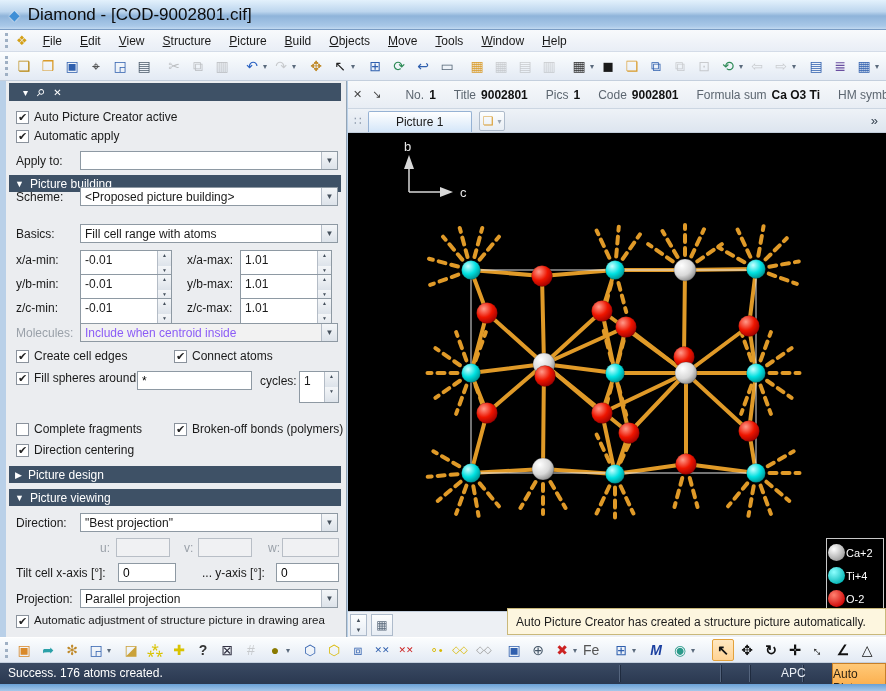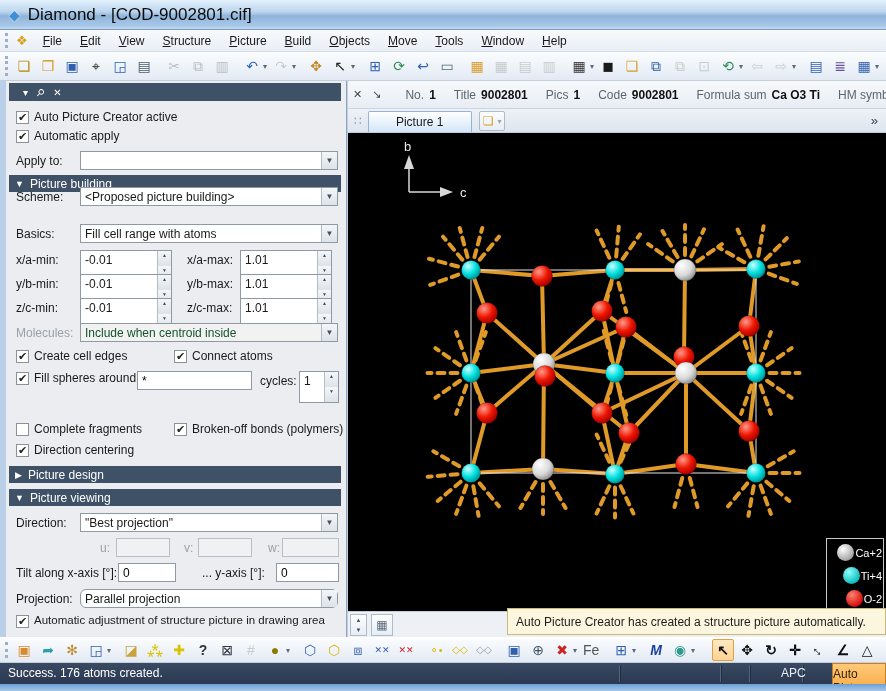--- a/index.html
+++ b/index.html
@@ -50,21 +50,21 @@
   .plabel{position:absolute;top:3px;font-size:12px;white-space:nowrap;}
   .plabel.dis{color:#9aa1a9;}
   .cb{position:absolute;display:flex;align-items:flex-start;cursor:default;}
   .cb .box{width:13px;height:13px;background:#fff;border:1px solid #8a929c;margin:1px 5px 0 0;
     font-size:11px;line-height:11px;text-align:center;color:#222;flex:0 0 13px;}
   .combo{position:absolute;height:19px;background:#fff;border:1px solid #8e99a3;display:flex;}
   .combo .val{flex:1;padding:2px 4px;white-space:nowrap;overflow:hidden;}
   .combo .btn{width:16px;background:linear-gradient(#f4f6f8,#dde3ea);border-left:1px solid #b4bcc6;
     text-align:center;font-size:8px;color:#45505c;line-height:17px;}
   .combo.dis{background:#f2f2f2;color:#9aa1a9;}
-  .combo.dis .val{color:#14532d;}
+  .combo.dis .val{color:#8b5cf6;}
   .ibox{position:absolute;height:19px;background:#fff;border:1px solid #8e99a3;padding:2px 4px;
     font-family:"Liberation Sans",sans-serif;font-size:12px;}
   .ibox.dis{background:#f0f1f3;border-color:#b8bec6;}
   .spin{position:absolute;height:32px;border:1px solid #8e99a3;background:#fff;display:flex;}
   .spin .sval{flex:1;padding:2px 4px;}
   .spin .sbtns{width:14px;display:flex;flex-direction:column;border-left:1px solid #b4bcc6;}
   .spin .sbtns div{flex:1;background:linear-gradient(#f4f6f8,#dde3ea);font-size:5px;color:#45505c;
     text-align:center;line-height:8px;}
   
   .right-area{position:absolute;left:348px;top:0;right:0;height:556px;background:#eef1f5;}
@@ -84,21 +84,21 @@
     border-radius:2px 2px 0 0;}
   .tab-new{height:20px;margin:0 0 1px 7px;display:flex;align-items:center;border:1px solid #aebbcb;
     background:linear-gradient(#fdfefe,#e7edf4);border-radius:2px;padding:0 3px;}
   .tab-new .g{color:#d99b2a;font-size:12px;}
   .tab-new .c{font-size:8px;color:#9aa5b2;margin-left:4px;}
   .tab-overflow{margin-left:auto;margin-right:8px;margin-bottom:4px;color:#33404e;font-size:13px;}
   .canvas{position:absolute;top:52px;left:0;right:0;height:478px;background:#000;overflow:hidden;}
   .canvas svg{position:absolute;left:0;top:0;}
   .legend{position:absolute;right:2px;top:405px;width:58px;border:1px solid #c8c8c8;
     background:#000;padding:2px 1px;}
-  .legend .lrow{display:flex;align-items:center;height:23px;justify-content:flex-end;}
+  .legend .lrow{display:flex;align-items:center;height:23px;}
   .legend .lsph{width:17px;height:17px;border-radius:50%;flex:0 0 17px;}
   .legend .ltxt{color:#fff;font-size:11px;margin-left:1px;}
   .canvas-strip{position:absolute;top:530px;left:0;right:0;height:26px;background:#edf0f4;
     border-top:1px solid #c2cddb;display:flex;align-items:center;}
   .strip-spin{width:17px;height:22px;display:flex;flex-direction:column;border:1px solid #aebbcb;
     background:linear-gradient(#fdfefe,#e7edf4);margin-left:2px;}
   .strip-spin div{flex:1;font-size:6px;text-align:center;color:#45505c;line-height:10px;}
   .strip-btn{width:22px;height:22px;border:1px solid #aebbcb;background:linear-gradient(#fdfefe,#e7edf4);
     margin-left:4px;text-align:center;line-height:20px;font-size:12px;color:#5a6a7c;}
   
@@ -498,29 +498,29 @@
       <div class="prow" style="top:457px;">
         <span class="plabel dis" style="left:94px;">u:</span>
         <input class="ibox dis" style="left: 110px; width: 54px;" value="">
         <span class="plabel dis" style="left:178px;">v:</span>
         <input class="ibox dis" style="left: 192px; width: 54px;" value="">
         <span class="plabel dis" style="left:262px;">w:</span>
         <input class="ibox dis" style="left: 276px; width: 57px;" value="">
       </div>
 
       <div class="prow" style="top:482px;">
-        <span class="plabel" style="left:10px;">Tilt along x-axis [°]:</span>
+        <span class="plabel" style="left:10px;">Tilt cell x-axis [°]:</span>
         <input class="ibox" style="left: 112px; width: 58px;" value="0">
         <span class="plabel" style="left:196px;">... y-axis [°]:</span>
         <input class="ibox" style="left: 270px; width: 63px;" value="0">
       </div>
 
       <div class="prow" style="top:508px;">
         <span class="plabel" style="left:10px;">Projection:</span>
-        <span class="combo" style="left:74px;width:258px;border-radius:6px;">
+        <span class="combo" style="left:74px;width:258px;">
           <span class="val">Parallel projection</span>
           <span class="btn">▼</span>
         </span>
       </div>
 
       <div class="prow" style="top:533px;">
         <span class="cb" style="left:10px;font-size:11.5px;">
           <span class="box">✔</span>
             <span>Automatic adjustment of structure picture in drawing area</span>
         </span>

